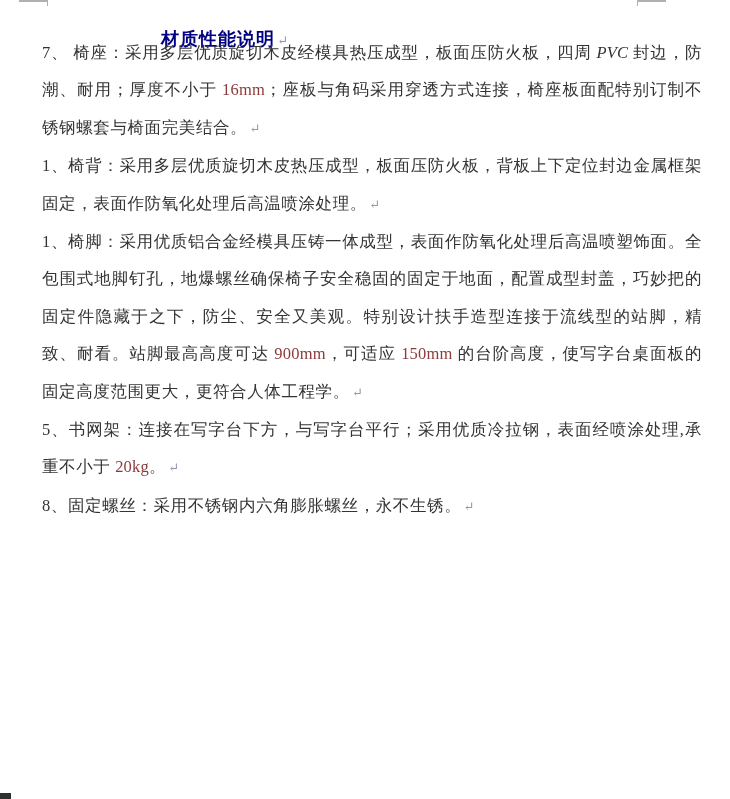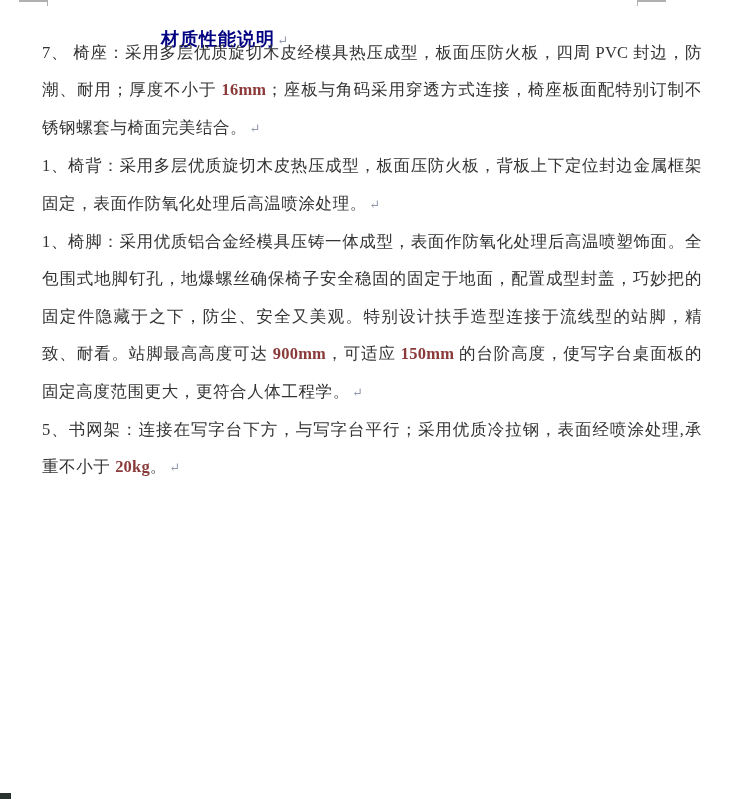--- a/index.html
+++ b/index.html
@@ -55,24 +55,24 @@
     font-size: 16.5px;
     line-height: 37.4px;
     letter-spacing: 0.6px;
     color: var(--body-color);
     text-align: justify;
     text-justify: inter-ideograph;
   }
   .measure {
     color: var(--measure-color);
     letter-spacing: 0.2px;
-    font-weight: bold;
   }
   .latin {
     letter-spacing: 0.2px;
+    font-style: italic;
   }
   .pmark {
     color: var(--mark-color);
     font-size: 13px;
     padding-left: 2px;
     letter-spacing: 0;
   }
   
   .bottom-artifact {
     position: absolute;
@@ -90,16 +90,17 @@
   <div class="crop-mark tl"></div>
   <div class="crop-mark tr"></div>
 
   <h1 class="doc-title"><span>材质性能说明</span><span class="pmark">↵</span></h1>
 
   <div class="content" id="paragraphs">
       <p class="para"><span class="">7、 椅座：采用多层优质旋切木皮经模具热压成型，板面压防火板，四周 </span><span class="latin">PVC</span><span class=""> 封边，防潮、耐用；厚度不小于 </span><span class="measure">16mm</span><span class="">；座板与角码采用穿透方式连接，椅座板面配特别订制不锈钢螺套与椅面完美结合。</span><span class="pmark">↵</span></p>
       <p class="para"><span class="">1、椅背：采用多层优质旋切木皮热压成型，板面压防火板，背板上下定位封边金属框架固定，表面作防氧化处理后高温喷涂处理。</span><span class="pmark">↵</span></p>
       <p class="para"><span class="">1、椅脚：采用优质铝合金经模具压铸一体成型，表面作防氧化处理后高温喷塑饰面。全包围式地脚钉孔，地爆螺丝确保椅子安全稳固的固定于地面，配置成型封盖，巧妙把的固定件隐藏于之下，防尘、安全又美观。特别设计扶手造型连接于流线型的站脚，精致、耐看。站脚最高高度可达 </span><span class="measure">900mm</span><span class="">，可适应 </span><span class="measure">150mm</span><span class=""> 的台阶高度，使写字台桌面板的固定高度范围更大，更符合人体工程学。</span><span class="pmark">↵</span></p>
       <p class="para"><span class="">5、书网架：连接在写字台下方，与写字台平行；采用优质冷拉钢，表面经喷涂处理,承重不小于 </span><span class="measure">20kg</span><span class="">。</span><span class="pmark">↵</span></p>
+      <p class="para"><span class="">8、固定螺丝：采用不锈钢内六角膨胀螺丝，永不生锈。</span><span class="pmark">↵</span></p>
     </div>
 
   <div class="bottom-artifact"></div>
 </div>
 
 </body></html>

